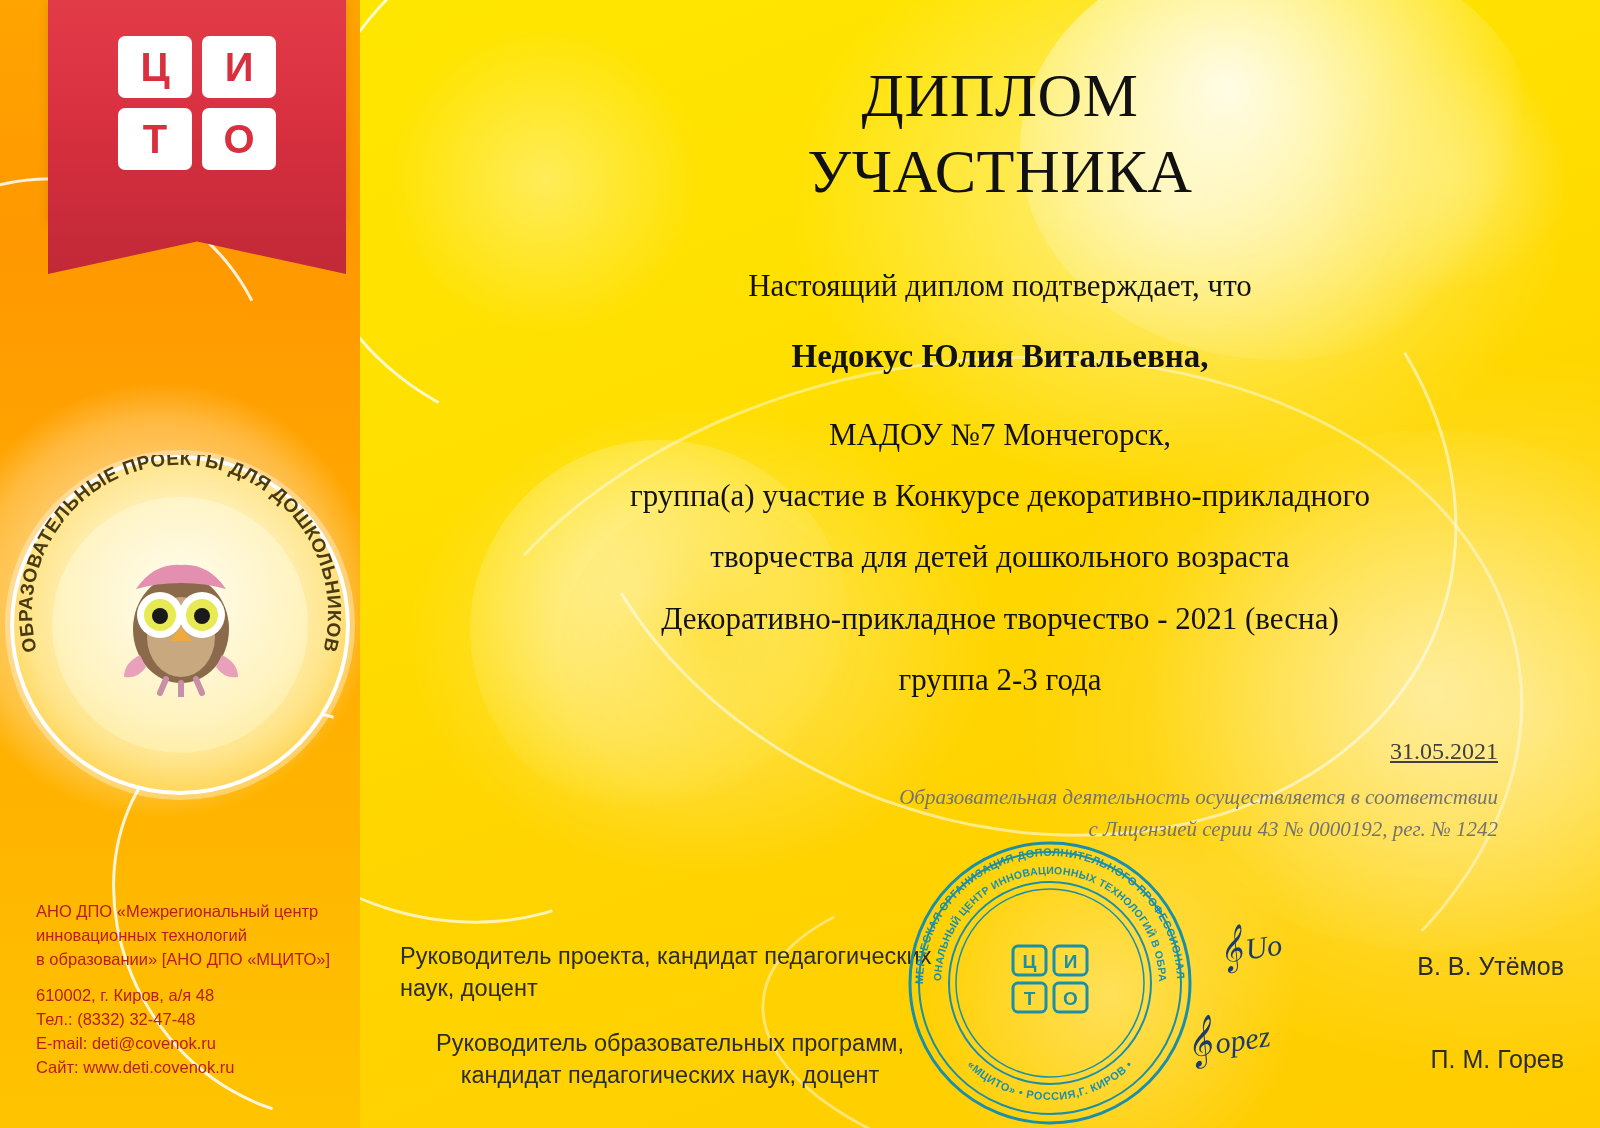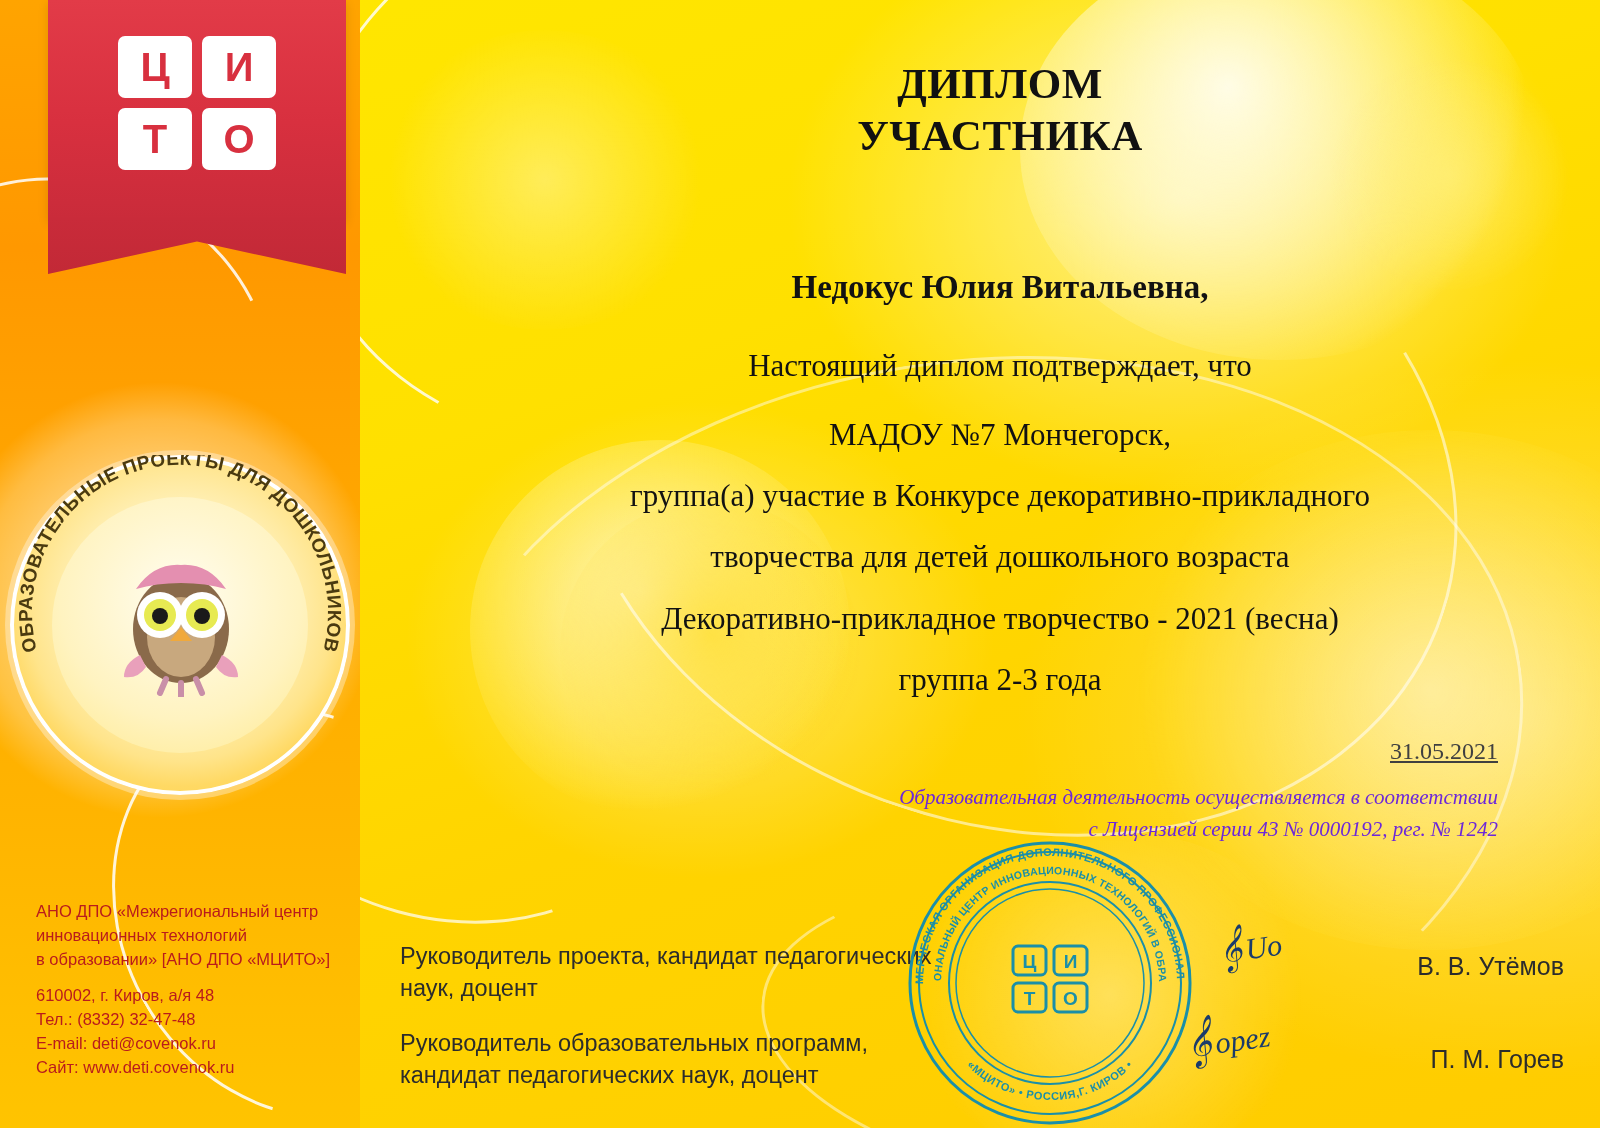--- a/index.html
+++ b/index.html
@@ -184,22 +184,22 @@
     position: absolute;
     left: 400px; top: 0;
     width: 1160px; height: 1128px;
   }
   .title {
     position: absolute;
     left: 120px; top: 58px;
     width: 960px;
     text-align: center;
     font-family: "Liberation Serif", serif;
-    font-weight: bold;
-    font-size: 43px;
+    font-weight: normal;
+    font-size: 62px;
     line-height: 1.22;
     color: #111111;
     letter-spacing: 0.5px;
   }
   .body-text {
     position: absolute;
     left: 60px; top: 262px;
     width: 1080px;
     text-align: center;
     color: #121212;
@@ -224,34 +224,34 @@
     text-decoration: underline;
   }
   .license {
     position: absolute;
     right: 62px; top: 782px;
     width: 700px;
     text-align: right;
     font-style: italic;
     font-size: 21px;
     line-height: 1.5;
-    color: #6d28d9;
+    color: #737373;
   }
 
   
   .sig-block {
     position: absolute;
     left: 400px; top: 940px;
     width: 540px;
     font-family: "Liberation Sans", sans-serif;
     font-size: 23.5px;
     line-height: 1.38;
     color: #2c2c2c;
   }
-  .sig-block .row2 { margin-top: 22px; }
+  .sig-block .row2 { margin-top: 22px; text-align: center; }
 
   .names {
     position: absolute;
     right: 36px;
     margin-left: 12px;
   }
   .name1 { top: 952px; }
   .name2 { top: 1045px; }
   .names span {
     font-family: "Liberation Sans", sans-serif;
@@ -351,22 +351,22 @@
     <div>Сайт:  www.deti.covenok.ru</div>
   </div>
 
   <div class="main">
     <div class="title">
       <div>ДИПЛОМ</div>
       <div>УЧАСТНИКА</div>
     </div>
 
     <div class="body-text">
+      <p class="line spaced">Настоящий диплом подтверждает, что</p>
       <p class="line name">Недокус Юлия Витальевна,</p>
-      <p class="line spaced">Настоящий диплом подтверждает, что</p>
       <p class="line">МАДОУ №7 Мончегорск,</p>
       <p class="line">группа(а) участие в Конкурсе декоративно-прикладного</p>
       <p class="line">творчества для детей дошкольного возраста</p>
       <p class="line">Декоративно-прикладное творчество - 2021 (весна)</p>
       <p class="line">группа 2-3 года</p>
     </div>
 
     <div class="date">31.05.2021</div>
     <div class="license">
       <div>Образовательная деятельность осуществляется в соответствии</div>

